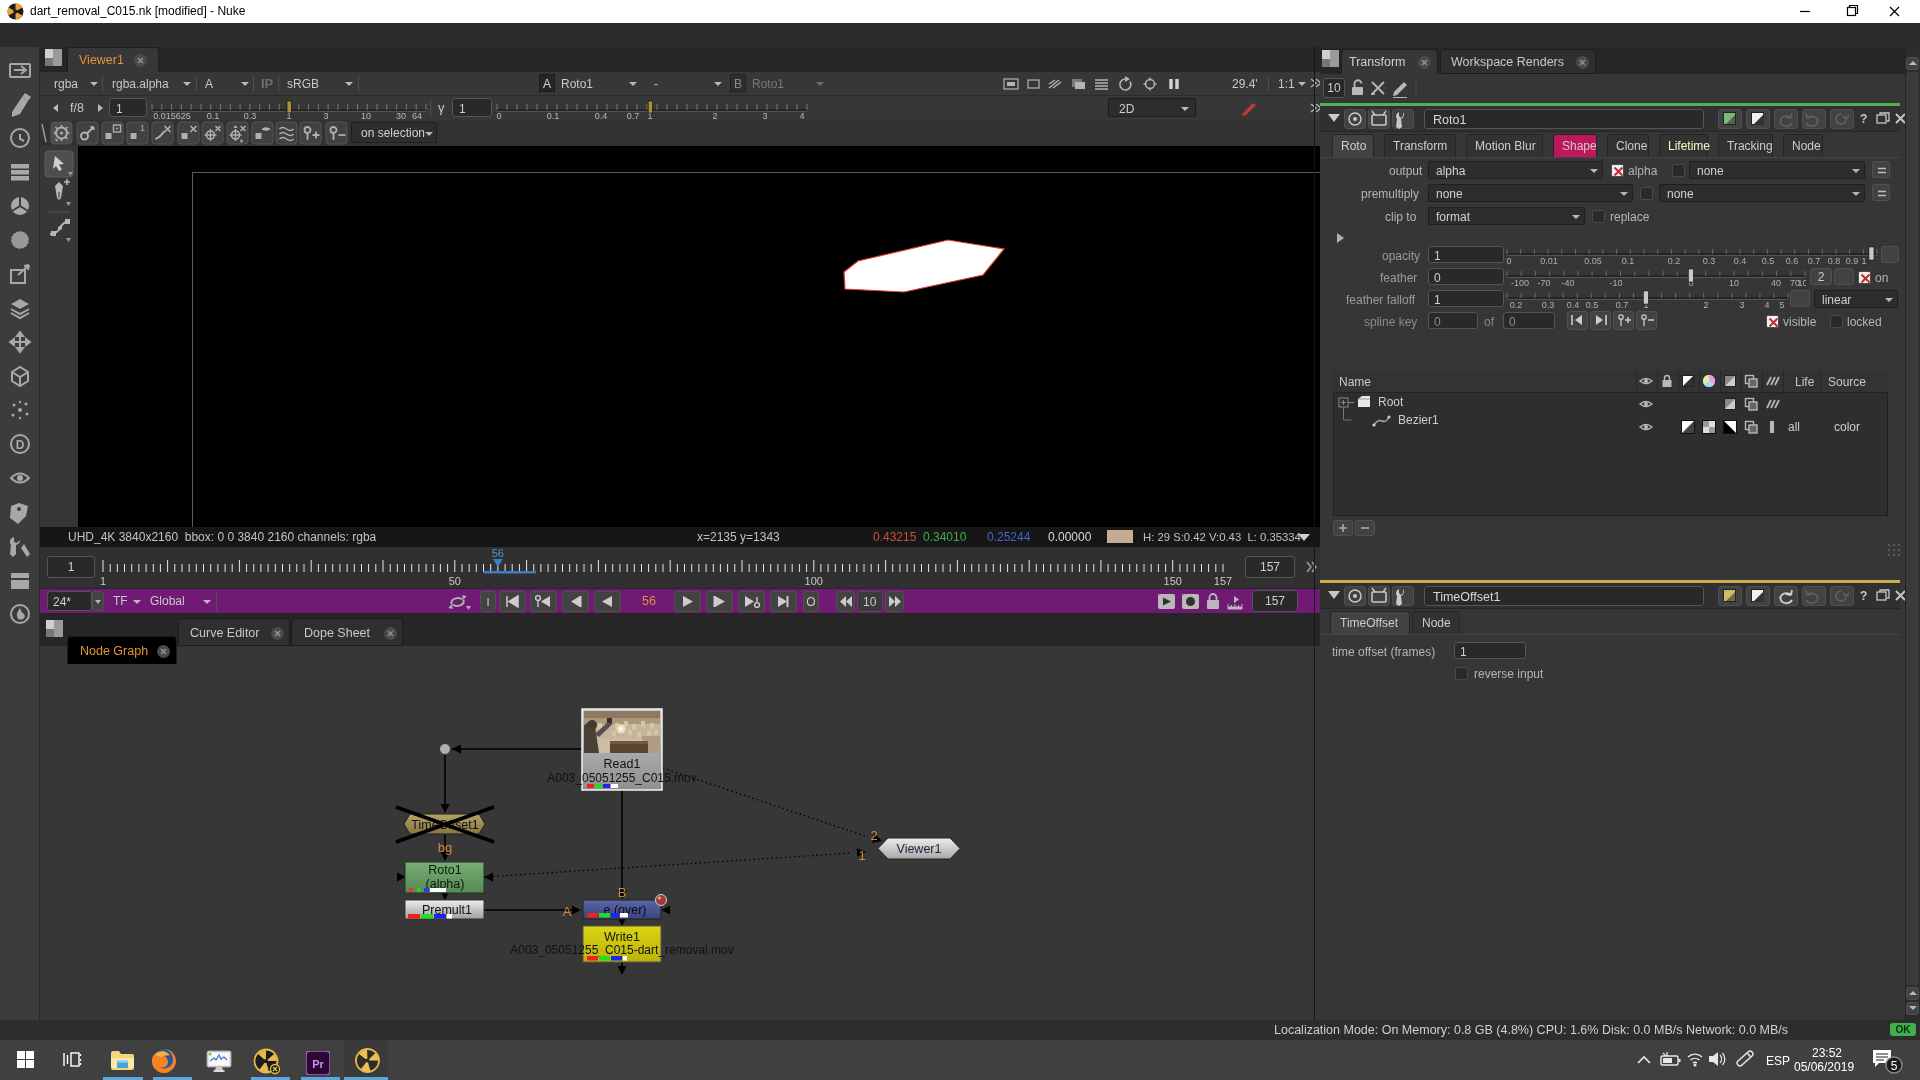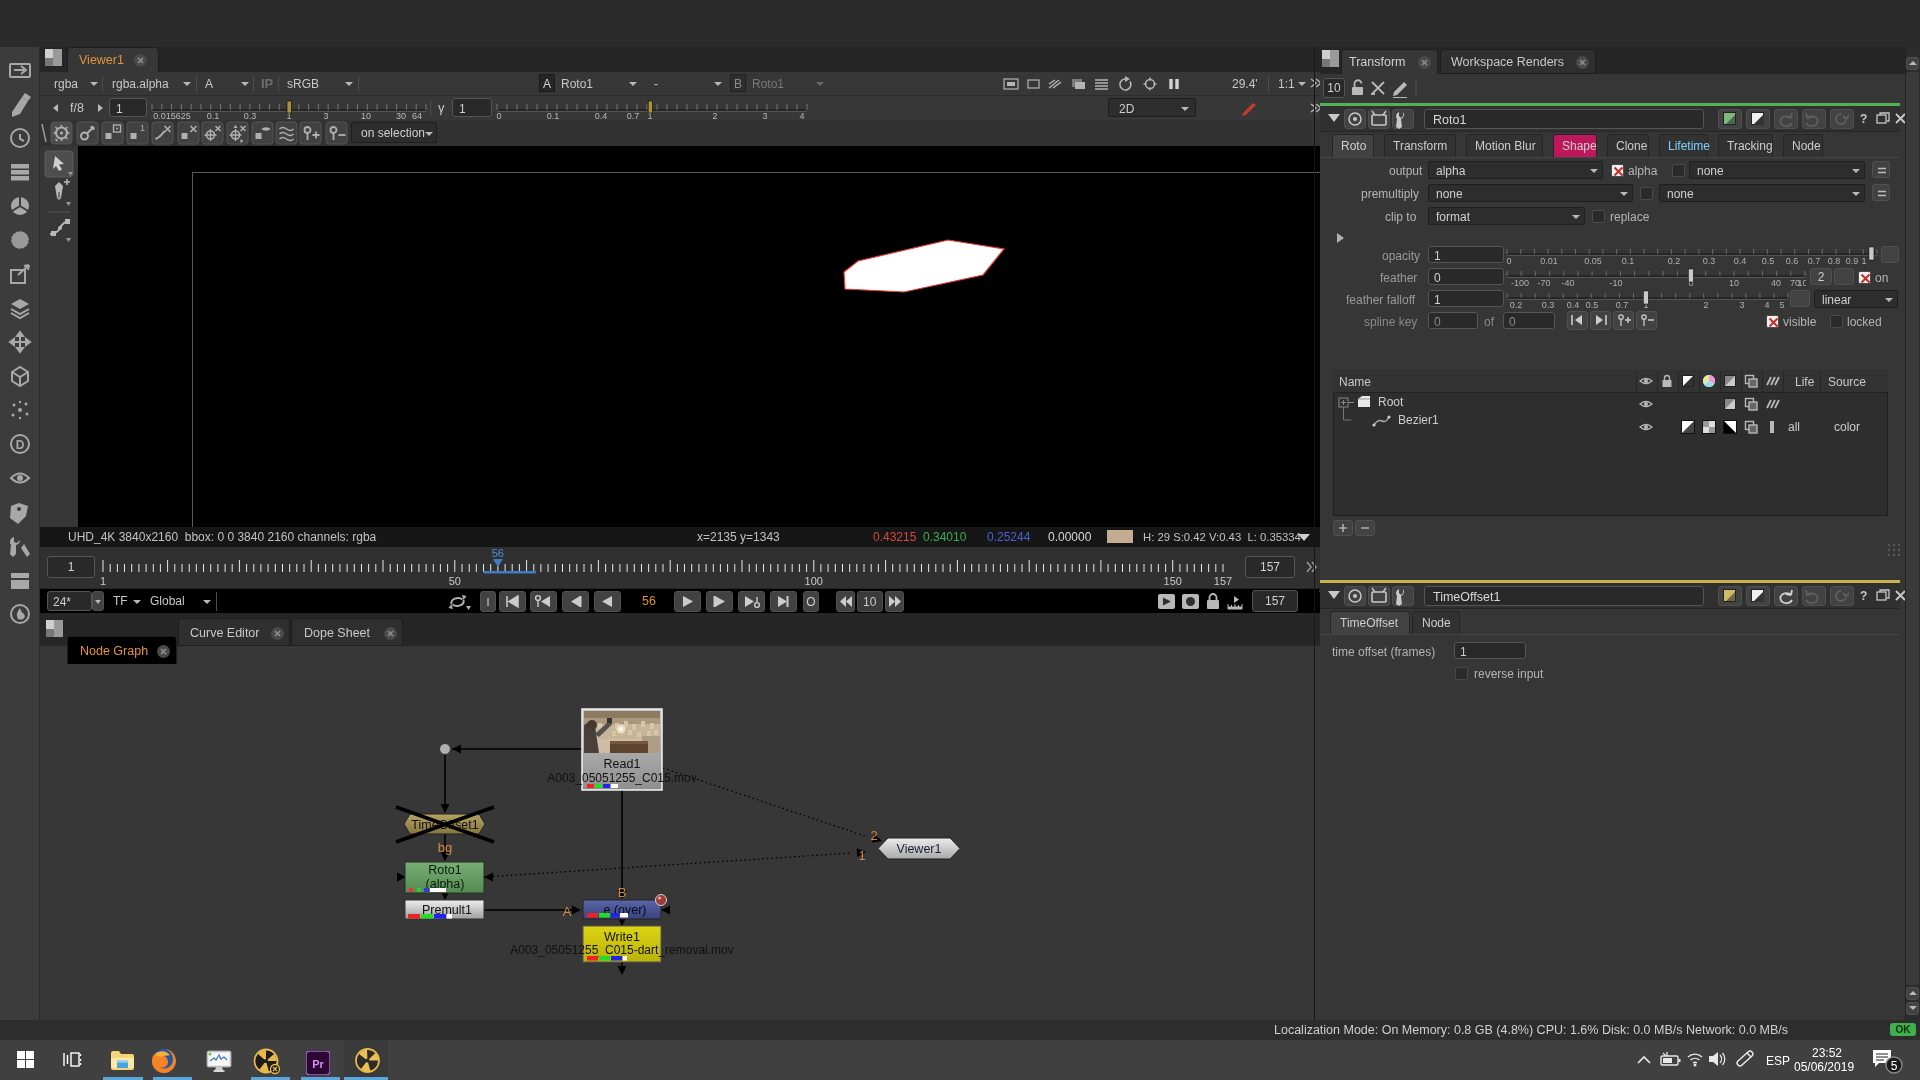--- a/index.html
+++ b/index.html
@@ -9,20 +9,36 @@
 .inp{background:#292929;border:1px solid #555;border-radius:3px;color:#cfcfcf;position:absolute}
 .btn{background:#424242;border:1px solid #505050;border-radius:3px;position:absolute}
 .tri-d{width:0;height:0;border-left:4px solid transparent;border-right:4px solid transparent;border-top:4px solid #b8b8b8;position:absolute}
 .tri-r{width:0;height:0;border-top:4px solid transparent;border-bottom:4px solid transparent;border-left:5px solid #b8b8b8;position:absolute}
 .sep{position:absolute;width:1px;background:#4e4e4e}
 .lbl{position:absolute;white-space:nowrap}
 </style></head>
 <body>
 <div id="root">
 
+<div class="abs" style="left:0;top:0;width:1920px;height:23px;background:#ffffff">
+ <svg class="abs" style="left:7px;top:3px" width="17" height="17" viewBox="0 0 17 17">
+  <circle cx="8.5" cy="8.5" r="8" fill="#1a1a1a"></circle>
+  <path d="M8.5 8.5 L8.5 0.5 A8 8 0 0 1 15.4 4.5 Z" fill="#e8a33d"></path>
+  <path d="M8.5 8.5 L1.6 12.5 A8 8 0 0 1 1.6 4.5 Z" fill="#e8a33d"></path>
+  <path d="M8.5 8.5 L15.4 12.5 A8 8 0 0 1 8.5 16.5 Z" fill="#e8a33d"></path>
+  <circle cx="8.5" cy="8.5" r="2" fill="#1a1a1a"></circle>
+ </svg>
+ <span class="lbl" style="left:30px;top:4px;color:#000;font-size:12px">dart_removal_C015.nk [modified] - Nuke</span>
+ <svg class="abs" style="left:1789px;top:0" width="131" height="23" viewBox="0 0 131 23">
+  <path d="M11 11.5 H21" stroke="#000" stroke-width="1.2"></path>
+  <rect x="58.5" y="7.5" width="8" height="8" fill="none" stroke="#000" stroke-width="1.2"></rect>
+  <path d="M60.5 7.5 v-2 h8 v8 h-2" fill="none" stroke="#000" stroke-width="1.2"></path>
+  <path d="M101 7 l9 9 M110 7 l-9 9" stroke="#000" stroke-width="1.2"></path>
+ </svg>
+</div>
 
 
 <div class="abs" id="lefttool" style="left:0;top:47px;width:40px;height:973px;background:#3c3c3c;border-right:1px solid #2a2a2a"><svg width="40" height="973" viewBox="0 0 40 973">
         <g transform="translate(20,23)">
           <rect x="-10" y="-6" width="20" height="13" rx="1" fill="none" stroke="#a8a8a8" stroke-width="2"></rect>
           <path d="M-6 0 h10 M1 -4 l5 4 l-5 4" stroke="#a8a8a8" stroke-width="2" fill="none"></path>
         </g>
         <g transform="translate(20,57)">
           <path d="M-8 8 L2 -7 l6 4 L0 10 l-8 3 z" fill="#a8a8a8"></path>
           <path d="M2 -7 l3-4 6 4 -3 4 z" fill="#a8a8a8"></path>
@@ -555,21 +571,21 @@
           <text x="1183" y="38" font-size="11" fill="#c8c8c8" text-anchor="middle" font-family="Liberation Sans">157</text>
           <text x="457.87179487179486" y="10" font-size="11" fill="#4a8fdc" text-anchor="middle" font-family="Liberation Sans">56</text>
           <path d="M452.87179487179486 12 h10 l-5 8 z" fill="#3f7cc4"></path>
         </svg>
     <div class="inp" style="left:1205px;top:9px;width:50px;height:22px;text-align:center;line-height:20px">157</div>
     <svg class="abs" style="left:1264px;top:13px" width="14" height="14">
           <path d="M3 2 l4 5 l-4 5 M8 2 l4 5 l-4 5" stroke="#9a9a9a" fill="none" stroke-width="1.5"></path>
         </svg>
   </div>
 
-  <div class="abs" id="playrow" style="left:0;top:541px;width:1280px;height:25px;background:#000000;border-top:1px solid #262626">
+  <div class="abs" id="playrow" style="left:0;top:541px;width:1280px;height:25px;background:#701a75;border-top:1px solid #262626">
         <div class="inp" style="left:7px;top:2px;width:45px;height:20px">
           <span class="lbl" style="left:5px;top:3px">24*</span>
         </div>
         <div class="btn" style="left:52px;top:2px;width:12px;height:20px">
           <div class="tri-d" style="left:2px;top:8px;border-left-width:3.5px;border-right-width:3.5px"></div>
         </div>
         <span class="lbl" style="left:73px;top:5px">TF</span>
         <div class="tri-d" style="left:93px;top:11px"></div>
         <span class="lbl" style="left:110px;top:5px">Global</span>
         <div class="tri-d" style="left:163px;top:11px"></div>
@@ -948,21 +964,21 @@
       <div class="abs" style="left:146px;top:87px;width:77px;height:24px;background:#323232;border:1px solid #252525;border-bottom:1px solid #252525;border-radius:3px 3px 0 0">
         <span class="lbl" style="left:8px;top:4px;color:#cdcdcd;font-size:12px">Motion Blur</span>
       </div>
       <div class="abs" style="left:233px;top:87px;width:44px;height:24px;background:#be185d;border:1px solid #252525;border-bottom:1px solid #252525;border-radius:3px 3px 0 0">
         <span class="lbl" style="left:8px;top:4px;color:#cdcdcd;font-size:12px">Shape</span>
       </div>
       <div class="abs" style="left:287px;top:87px;width:42px;height:24px;background:#323232;border:1px solid #252525;border-bottom:1px solid #252525;border-radius:3px 3px 0 0">
         <span class="lbl" style="left:8px;top:4px;color:#cdcdcd;font-size:12px">Clone</span>
       </div>
       <div class="abs" style="left:339px;top:87px;width:49px;height:24px;background:#323232;border:1px solid #252525;border-bottom:1px solid #252525;border-radius:3px 3px 0 0">
-        <span class="lbl" style="left:8px;top:4px;color:#7dd3fc;font-size:12px">Lifetime</span>
+        <span class="lbl" style="left:8px;top:4px;color:#fef9c3;font-size:12px">Lifetime</span>
       </div>
       <div class="abs" style="left:398px;top:87px;width:55px;height:24px;background:#323232;border:1px solid #252525;border-bottom:1px solid #252525;border-radius:3px 3px 0 0">
         <span class="lbl" style="left:8px;top:4px;color:#cdcdcd;font-size:12px">Tracking</span>
       </div>
       <div class="abs" style="left:463px;top:87px;width:40px;height:24px;background:#323232;border:1px solid #252525;border-bottom:1px solid #252525;border-radius:3px 3px 0 0">
         <span class="lbl" style="left:8px;top:4px;color:#cdcdcd;font-size:12px">Node</span>
       </div>
       <div class="abs" style="left:0;top:110px;width:580px;height:1px;background:#454545"></div>
       <span class="lbl" style="left:69px;top:117px;color:#b4b4b4">output</span>
       <div class="dd" style="left:108px;top:114px;width:175px;height:18px">

